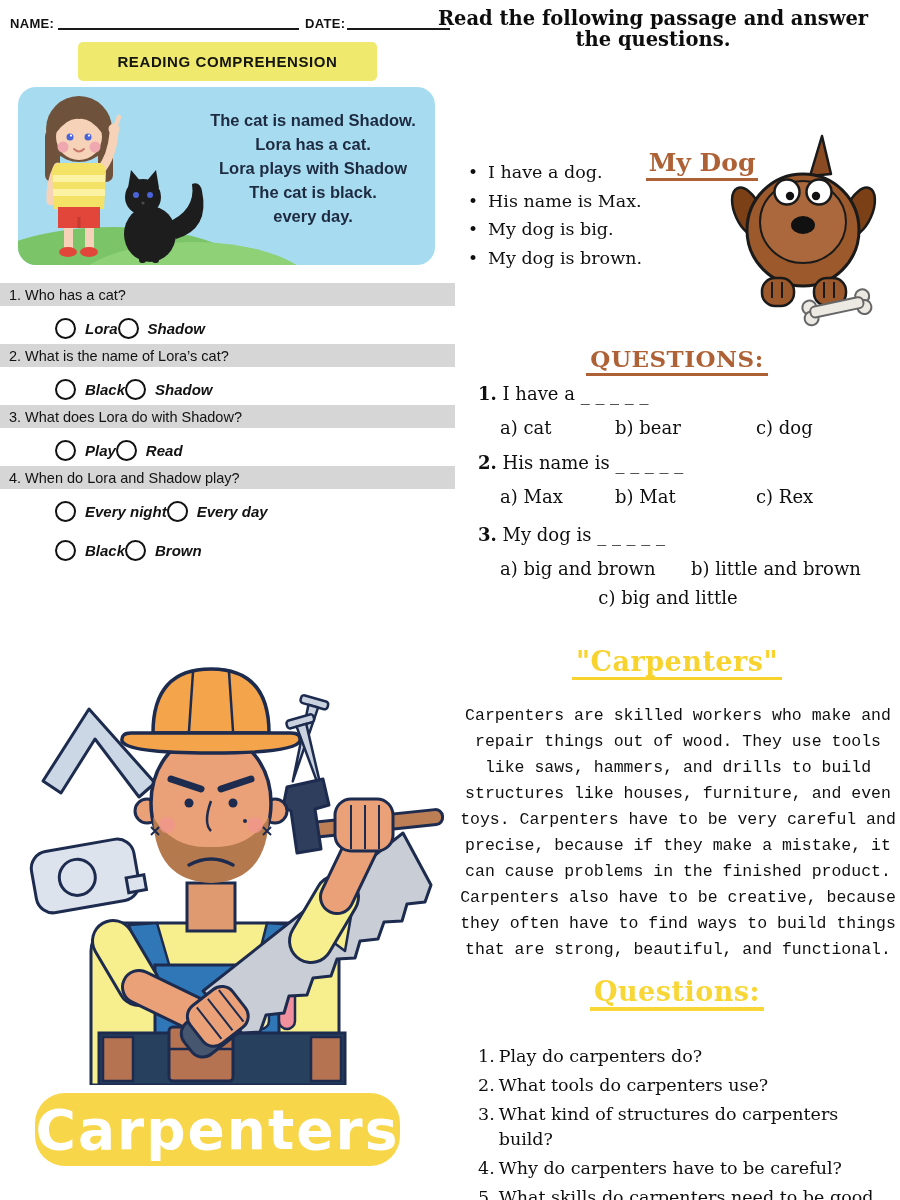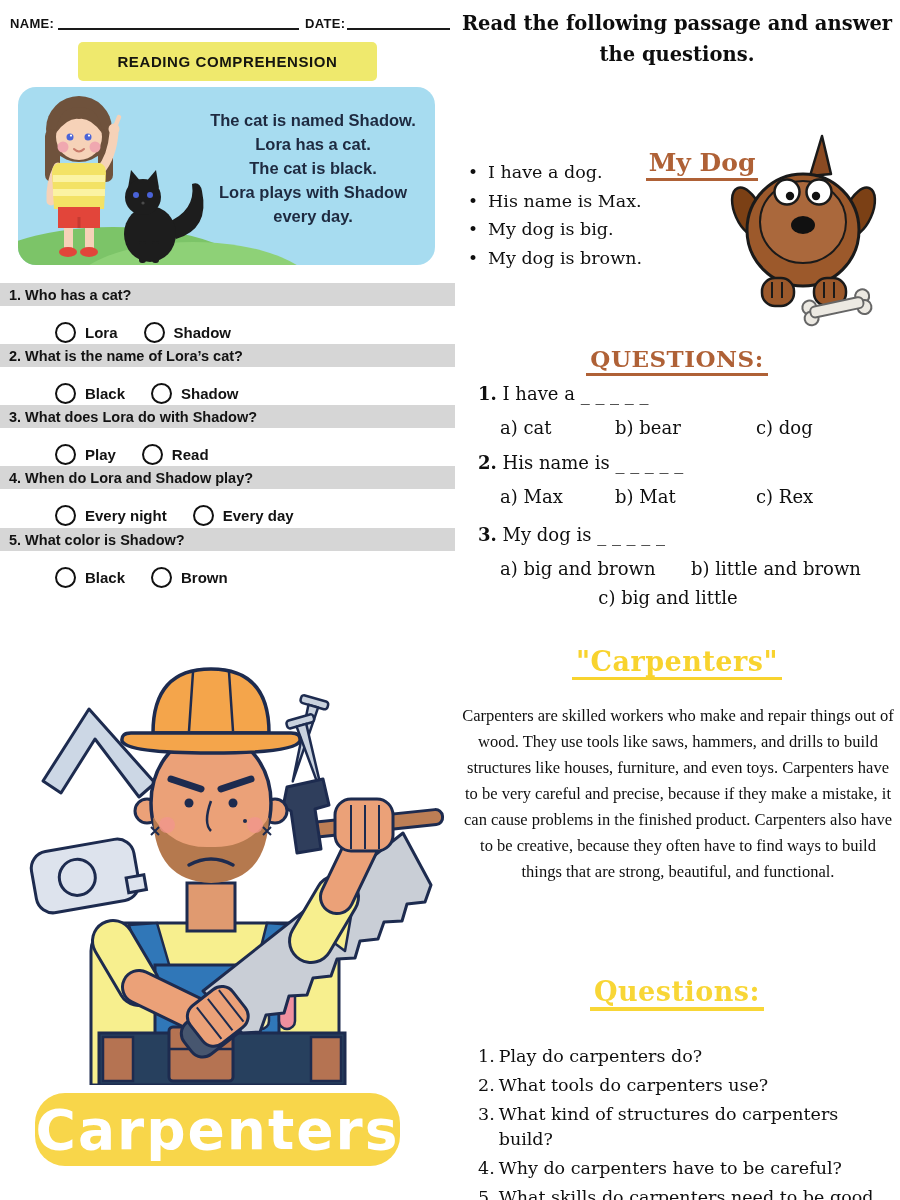--- a/index.html
+++ b/index.html
@@ -25,35 +25,35 @@
     background:#a7dcf0; border-radius:18px; overflow:hidden;
   }
   .scene { position:absolute; left:0; top:0; width:100%; height:100%; }
   .passage-text {
     position:absolute; left:180px; top:21px; width:230px; text-align:center;
     font-weight:bold; font-size:16.5px; line-height:24px; color:#1e2a40;
   }
   
   .lq { position:absolute; left:0; width:455px; }
   .lq-bar { background:#d6d6d6; height:23px; display:flex; align-items:center; padding-left:9px;
-            font-weight:bold; font-size:14.5px; color:#121212; }
-  .lq-opts { display:flex; align-items:flex-end; gap:26px; padding:8px 0 0 55px; height:37px; }
+            font-weight:normal; font-size:14.5px; color:#121212; }
+  .lq-opts { display:flex; align-items:center; padding:8px 0 0 55px; height:37px;font-style:italic; }
   .opt { display:flex; align-items:center; gap:9px; }
   .radio { width:21px; height:21px; border:2.5px solid #111; border-radius:50%; background:#fff; flex:0 0 auto; }
   .opt-label { font-weight:bold; font-size:15px; color:#121212; }
   
   .carpenter-svg { position:absolute; left:5px; top:635px; width:440px; height:450px; }
   .carpenter-banner {
     position:absolute; left:35px; top:1093px; width:365px; height:73px;
     background:#f8d64a; border-radius:30px; display:flex; align-items:center; justify-content:center;
     color:#ffffff; font-weight:bold; font-size:55px; letter-spacing:2px;
     font-family:"DejaVu Sans", sans-serif;
   }
-  .instruction { position:absolute; left:458px; top:8px; width:438px; text-align:center;
-    font-family:"DejaVu Serif", serif; font-weight:bold; font-size:19.5px; line-height:31px; color:#0d0d0d; }
+  .instruction { position:absolute; left:434px; top:8px; width:438px; text-align:center;
+    font-family:"DejaVu Serif", serif; font-weight:bold; font-size:19.5px; line-height:21px; color:#0d0d0d; }
   .center-wrap { position:absolute; text-align:center; }
   .dog-title { left:483px; top:100px; width:438px;margin-top:48px; }
   .dog-title span { display:inline-block; font-family:"DejaVu Serif", serif; font-weight:bold; font-size:25px;
     color:#af6136; border-bottom:3px solid #af6136; padding:0 3px 1px; }
   .dog-facts { position:absolute; left:468px; top:162px; width:260px; font-family:"DejaVu Serif", serif;
     font-size:17.5px; color:#0f0f0f; }
   .dog-facts .fact { display:flex; gap:10px; margin-bottom:7.5px; line-height:21px; }
   .bullet { font-size:17px; line-height:21px; }
   .dog-svg { position:absolute; left:718px; top:132px; width:170px; height:195px; }
   .q-title { left:458px; top:345px; width:438px; }
@@ -62,21 +62,21 @@
   .dogq { position:absolute; left:478px; width:418px; font-family:"DejaVu Serif", serif; color:#0f0f0f; }
   .dogq .stem { font-size:18px; }
   .dogq .stem b { font-family:"DejaVu Serif", serif; }
   .optrow { display:flex; font-size:18px; }
   .ow1 { width:137px; padding-left:22px; }
   .ow2 { width:141px; }
   .carp-title { left:458px; top:646px; width:438px; }
   .carp-title span { display:inline-block; font-family:"DejaVu Serif", serif; font-weight:bold; font-size:27px;
     color:#f8d32e; border-bottom:3px solid #f8d32e; padding:0 4px 0; letter-spacing:.5px; }
   .carp-passage { position:absolute; left:460px; top:703px; width:436px; text-align:center;
-    font-family:Liberation Serif, serif; font-size:16.5px; line-height:26px; color:#0f0f0f; }
+    font-family:Liberation Mono, monospace; font-size:16.5px; line-height:26px; color:#0f0f0f; }
   .carpq-title { left:458px; top:976px; width:438px; }
   .carpq-title span { display:inline-block; font-family:"DejaVu Serif", serif; font-weight:bold; font-size:27px;
     color:#f8d636; border-bottom:4px solid #f8d636; padding:0 4px 0; letter-spacing:.5px; }
   .carpq-list { position:absolute; left:478px; top:1044px; width:412px; font-family:"DejaVu Serif", serif;
     font-size:17.5px; line-height:25px; color:#0f0f0f; }
   .carpq-item { display:flex; gap:4px; margin-bottom:4px; }
   .carpq-num { flex:0 0 auto; }
 </style>
 </head>
 <body>
@@ -133,22 +133,22 @@
         <path d="M61 130 L61 141" stroke="#c43a31" stroke-width="3"></path>
         <rect x="46" y="141" width="9" height="22" fill="#f6d2b8"></rect>
         <rect x="67" y="141" width="9" height="22" fill="#f6d2b8"></rect>
         <ellipse cx="50" cy="165" rx="9" ry="5" fill="#e2453a"></ellipse>
         <ellipse cx="71" cy="165" rx="9" ry="5" fill="#e2453a"></ellipse>
       </g>
     </svg>
     <div class="passage-text">
       <div>The cat is named Shadow.</div>
       <div>Lora has a cat.</div>
+      <div>Lora plays with Shadow</div>
       <div>The cat is black.</div>
-      <div>Lora plays with Shadow</div>
       <div>every day.</div>
     </div>
   </div>
 
   <div class="lq" style="top:283px">
     <div class="lq-bar">1. Who has a cat?</div>
     <div class="lq-opts">
       <span class="opt">
           <span class="radio"></span>
           <span class="opt-label">Lora</span>
@@ -192,21 +192,20 @@
           <span class="radio"></span>
           <span class="opt-label">Every night</span>
         </span>
       <span class="opt">
           <span class="radio"></span>
           <span class="opt-label">Every day</span>
         </span>
     </div>
   </div>
   <div class="lq" style="top:528px">
-    <div class="lq-bar">5. What color is Shadow?</div>
     <div class="lq-opts">
       <span class="opt">
           <span class="radio"></span>
           <span class="opt-label">Black</span>
         </span>
       <span class="opt">
           <span class="radio"></span>
           <span class="opt-label">Brown</span>
         </span>
     </div>

